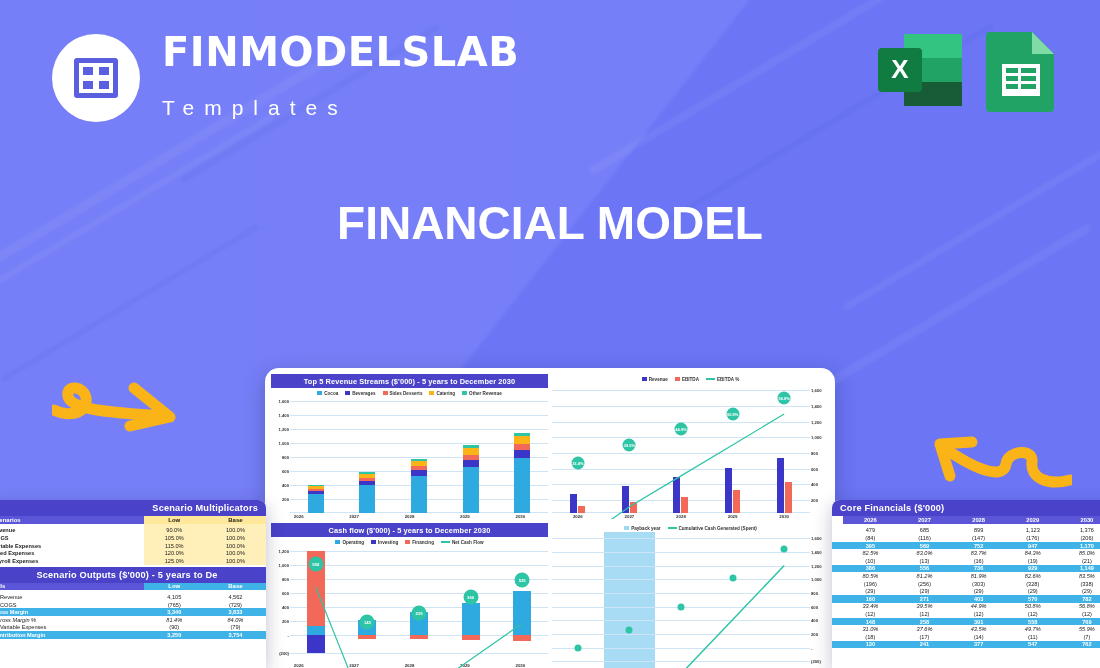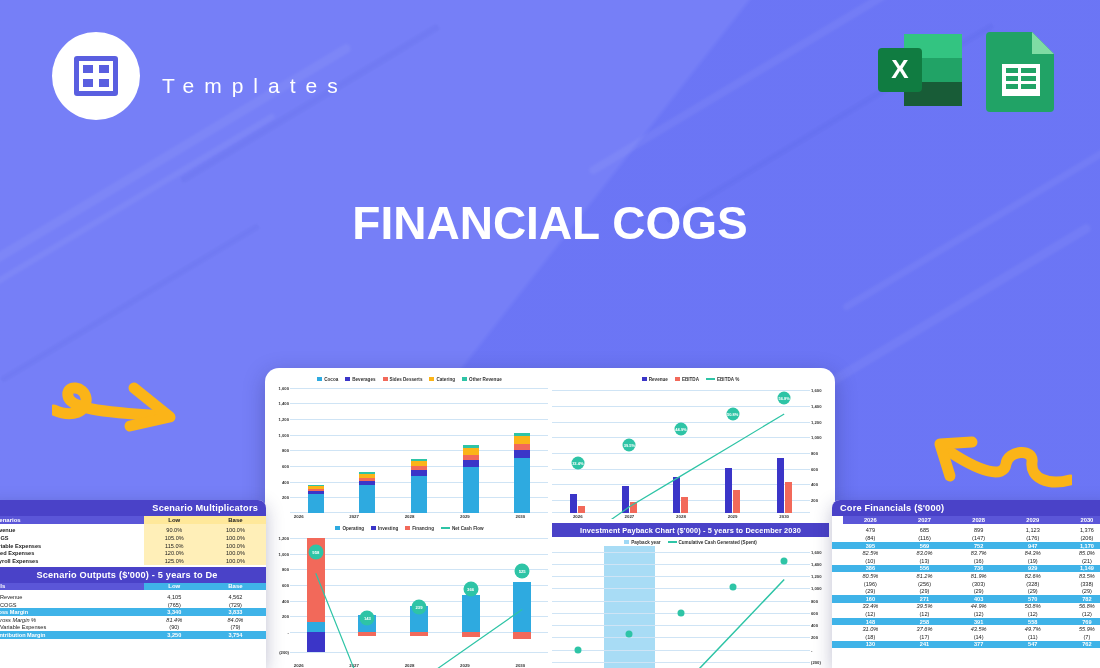--- a/index.html
+++ b/index.html
@@ -166,20 +166,21 @@
   <div class="logo-circle">
     <div class="logo-glyph">
       <div class="frame"></div>
       <div class="cell" style="left:9px;top:9px;width:10px;height:8px;"></div>
       <div class="cell" style="left:25px;top:9px;width:10px;height:8px;"></div>
       <div class="cell" style="left:9px;top:23px;width:10px;height:8px;"></div>
       <div class="cell" style="left:25px;top:23px;width:10px;height:8px;"></div>
     </div>
   </div>
   <div class="logo-text">
+    <div class="logo-title">FINMODELSLAB</div>
     <div class="logo-sub">Templates</div>
   </div>
 </div>
 
 <div class="file-icons">
   <div class="excel-icon">
     <svg width="88" height="84" viewBox="0 0 88 84">
       <rect x="28" y="6" width="58" height="72" rx="2" fill="#21a366"></rect>
       <rect x="28" y="6" width="29" height="24" fill="#33c481"></rect>
       <rect x="57" y="6" width="29" height="24" fill="#33c481"></rect>
@@ -197,39 +198,40 @@
       <rect x="20" y="36" width="38" height="32" fill="#ffffff"></rect>
       <rect x="24" y="40" width="30" height="5" fill="#21a366"></rect>
       <rect x="24" y="48" width="30" height="5" fill="#21a366"></rect>
       <rect x="24" y="56" width="30" height="5" fill="#21a366"></rect>
       <rect x="36" y="38" width="3" height="28" fill="#ffffff"></rect>
     </svg>
   </div>
 </div>
 
 <div class="hero">
-  <h2>FINANCIAL COGS</h2>
+  <h2>FINANCIAL MODEL</h2>
 </div>
 
 <div class="arrow arrow-left">
   <svg width="135" height="85" viewBox="0 0 135 85">
     <path d="M2 58 C20 66 36 60 34 46 C32 34 14 32 16 44 C18 56 46 60 110 64" stroke="#fbb418" stroke-width="11" fill="none" stroke-linecap="round"></path>
     <path d="M82 36 L118 65 L78 74" stroke="#fbb418" stroke-width="11" fill="none" stroke-linecap="round" stroke-linejoin="round"></path>
   </svg>
 </div>
 <div class="arrow arrow-right">
   <svg width="150" height="92" viewBox="0 0 150 92">
     <path d="M148 82 C126 88 108 80 110 64 C112 50 86 52 84 66 C82 80 60 76 22 50" stroke="#fbb418" stroke-width="11" fill="none" stroke-linecap="round"></path>
     <path d="M50 44 L18 46 L28 78" stroke="#fbb418" stroke-width="11" fill="none" stroke-linecap="round" stroke-linejoin="round"></path>
   </svg>
 </div>
 
 <div class="dashboard">
 
   <div class="chart-card">
+    <div class="chart-title">Top 5 Revenue Streams ($'000) - 5 years to December 2030</div>
     <div class="chart-legend">
       <div class="li">
           <span class="sw" style="background:#2eaae0"></span>
           <span>Cocoa</span>
         </div>
       <div class="li">
           <span class="sw" style="background:#3b35c8"></span>
           <span>Beverages</span>
         </div>
       <div class="li">
@@ -395,20 +397,21 @@
     <div class="xaxis" style="padding-right:19px">
       <span>2026</span>
       <span>2027</span>
       <span>2028</span>
       <span>2029</span>
       <span>2030</span>
     </div>
   </div>
 
   <div class="chart-card">
+    <div class="chart-title">Cash flow ($'000) - 5 years to December 2030</div>
     <div class="chart-legend">
       <div class="li">
           <span class="sw" style="background:#2eaae0"></span>
           <span>Operating</span>
         </div>
       <div class="li">
           <span class="sw" style="background:#3b35c8"></span>
           <span>Investing</span>
         </div>
       <div class="li">
@@ -476,21 +479,20 @@
     <div class="xaxis">
       <span>2026</span>
       <span>2027</span>
       <span>2028</span>
       <span>2029</span>
       <span>2030</span>
     </div>
   </div>
 
   <div class="chart-card">
-    <div class="chart-title">Investment Payback Chart ($'000) - 5 years to December 2030</div>
     <div class="chart-legend">
       <div class="li">
           <span class="sw" style="background:#9fd8f5"></span>
           <span>Payback year</span>
         </div>
       <div class="li">
           <span class="sw line" style="background:#2ec4a6"></span>
           <span>Cumulative Cash Generated (Spent)</span>
         </div>
     </div>

